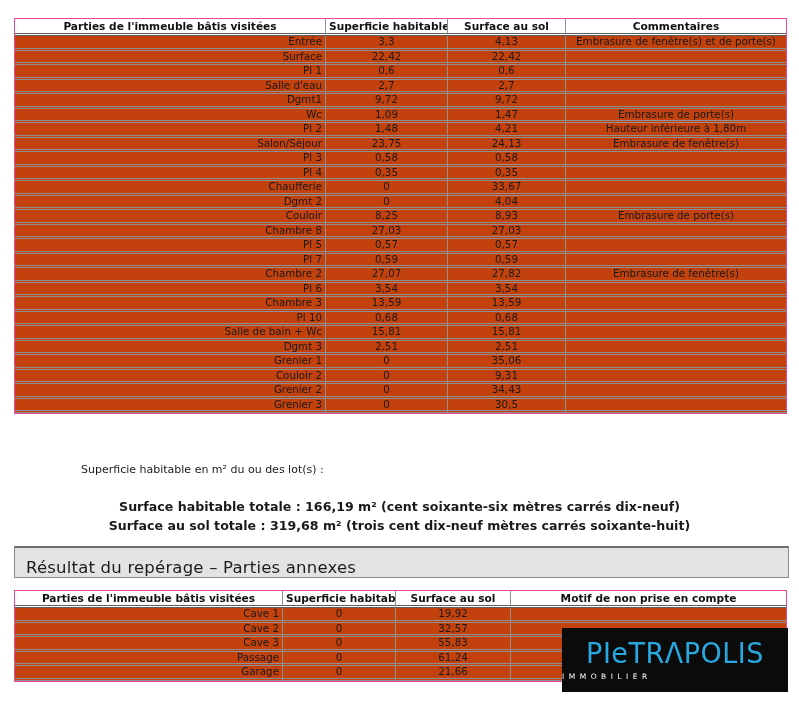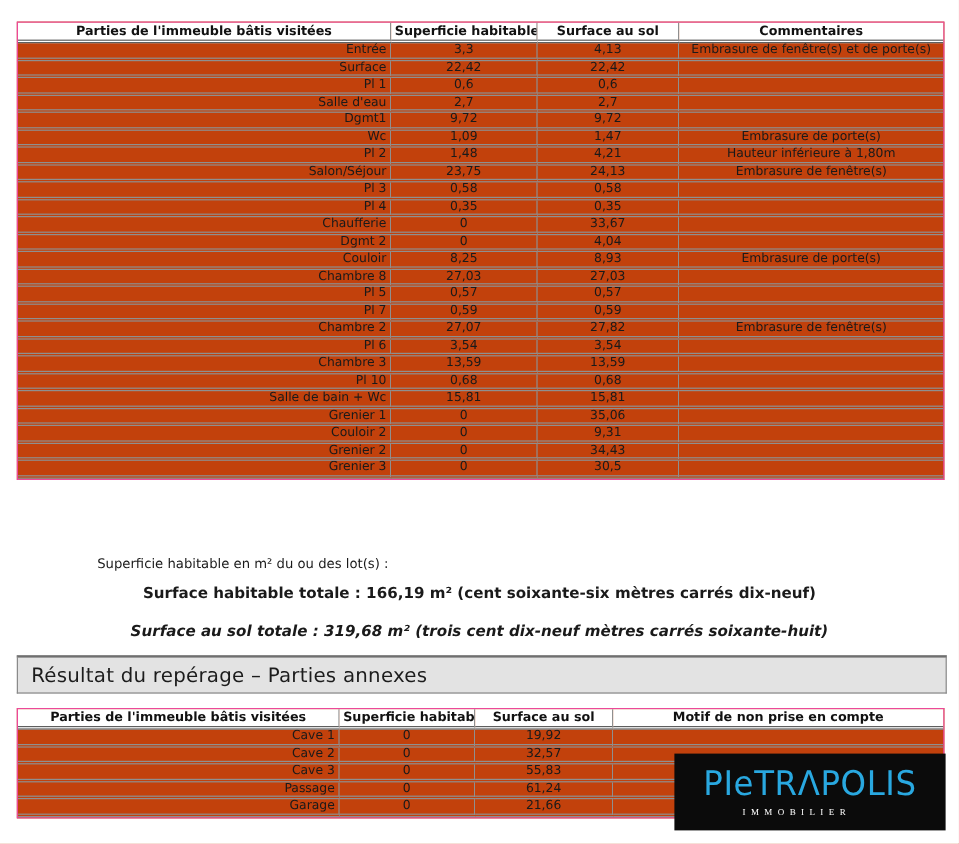--- a/index.html
+++ b/index.html
@@ -36,44 +36,44 @@
 
   #main-table col.c1{width:311px}#main-table col.c2{width:122px}
   #main-table col.c3{width:118px}#main-table col.c4{width:220px}
   #annex-table col.c1{width:268px}#annex-table col.c2{width:113px}
   #annex-table col.c3{width:115px}#annex-table col.c4{width:275px}
 
   
   .intro{position:absolute;left:48px;top:452px;font-size:11px;margin-left:33px;}
   .total{position:absolute;left:0;width:799px;text-align:center;
          font-weight:bold;font-size:12.6px;}
-  .total.t1{top:473px;}
-  .total.t2{top:505px;font-style:italic;}
+  .total.t1{top:486px;}
+  .total.t2{top:505px;}
 
   
   .banner{
     position:absolute;left:14px;top:546px;width:775px;height:32px;
     background:#e3e3e3;border:1px solid #8a8a8a;border-top:2px solid #6f6f6f;
-    box-sizing:border-box;display:flex;align-items:center;
+    box-sizing:border-box;display:flex;align-items:flex-end;
   }
   .banner span{font-size:16.5px;color:#1c1c1c;padding-left:11px;letter-spacing:0.2px;}
 
   
   .logo-box{
     position:absolute;left:562px;top:628px;width:226px;height:64px;
     background:#0b0b0b;z-index:5;
     display:flex;flex-direction:column;justify-content:center;
   }
   .logo-brand{
     color:#29a8e0;font-size:27px;line-height:30px;text-align:center;
     letter-spacing:0.5px;font-weight:400;transform:scaleY(1.05);
   }
   .logo-sub{
-    color:#ffffff;font-size:7.5px;letter-spacing:4.5px;text-align:center;
-    padding-right:22px;margin-top:3px;font-family:Liberation Serif, serif;
+    color:#ffffff;font-size:7.5px;letter-spacing:4.5px;text-align:left;
+    padding-right:22px;margin-top:3px;
   }
 </style>
 </head>
 <body>
 
 <div class="page">
 
   <table class="tbl" id="main-table">
     <colgroup>
         <col class="c1">
@@ -210,20 +210,26 @@
     <td class="c-num">0,68</td>
     <td class="c-comment"></td>
   </tr>
         <tr>
     <td class="c-name">Salle de bain + Wc</td>
     <td class="c-num">15,81</td>
     <td class="c-num">15,81</td>
     <td class="c-comment"></td>
   </tr>
         <tr>
+    <td class="c-name">Dgmt 3</td>
+    <td class="c-num">2,51</td>
+    <td class="c-num">2,51</td>
+    <td class="c-comment"></td>
+  </tr>
+        <tr>
     <td class="c-name">Grenier 1</td>
     <td class="c-num">0</td>
     <td class="c-num">35,06</td>
     <td class="c-comment"></td>
   </tr>
         <tr>
     <td class="c-name">Couloir 2</td>
     <td class="c-num">0</td>
     <td class="c-num">9,31</td>
     <td class="c-comment"></td>

